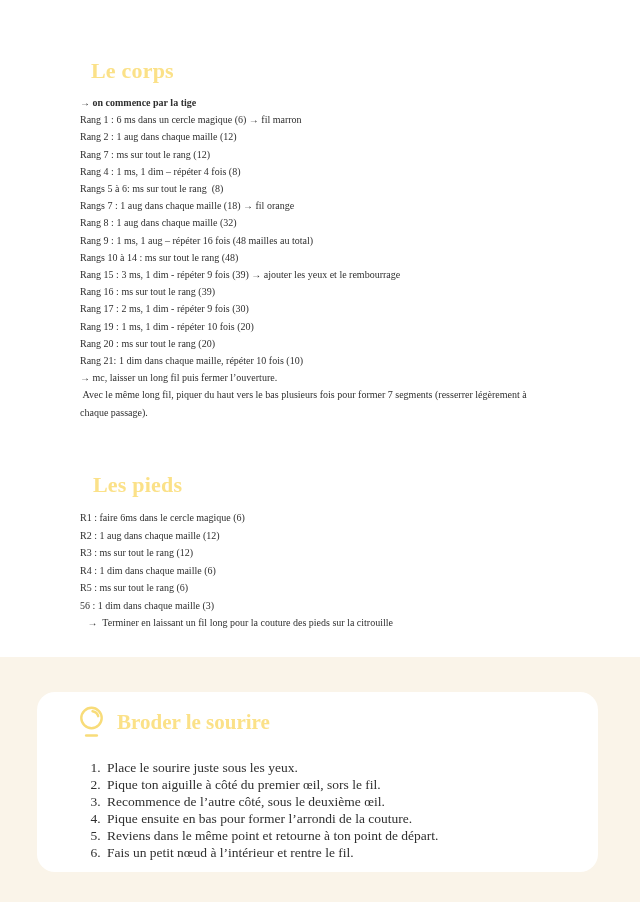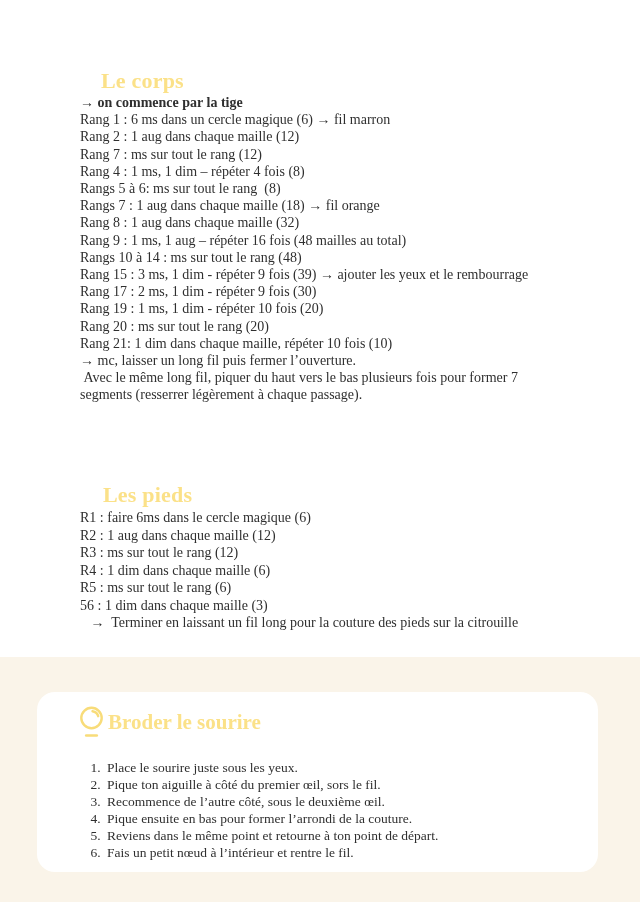--- a/index.html
+++ b/index.html
@@ -7,34 +7,34 @@
     position: relative;
     width: 640px;
     height: 902px;
     background: #ffffff;
     overflow: hidden;
     font-family: "Liberation Serif", serif;
     color: #2f2f2f;
   }
   .section-title {
     position: absolute;
-    margin: 18px;
+    margin: 8px;
     font-size: 22px;
     font-weight: 700;
     color: #fbe188;
     letter-spacing: 0.2px;
   }
   #corps-title { top: 50px; left: 83px; }
   #pieds-title { top: 464px; left: 85px; }
 
   .pattern-block {
     position: absolute;
     left: 80px;
     width: 462px;
-    font-size: 14px;
+    font-size: 10px;
     line-height: 17.2px;
   }
   #corps-block { top: 94px; }
   #pieds-block { top: 509px; width: 500px; line-height: 17.5px; }
 
   .intro-line {
     font-weight: 700;
     white-space: pre-wrap;
   }
   .line {
@@ -56,21 +56,21 @@
     width: 561px;
     height: 180px;
     background: #ffffff;
     border-radius: 18px;
     box-sizing: border-box;
     padding: 13px 30px 0 41px;
   }
   .tip-header {
     display: flex;
     align-items: center;
-    gap: 3px;
+    gap: 12px;
     height: 34px;
     text-align: center;
   }
   .tip-title {
     margin: 0;
     font-size: 21px;
     font-weight: 700;
     color: #fbe188;
   }
   .bulb { display: block; }
@@ -95,20 +95,21 @@
         <div class="line">Rang 1 : 6 ms dans un cercle magique (6) → fil marron</div>
         <div class="line">Rang 2 : 1 aug dans chaque maille (12)</div>
         <div class="line">Rang 7 : ms sur tout le rang (12)</div>
         <div class="line">Rang 4 : 1 ms, 1 dim – répéter 4 fois (8)</div>
         <div class="line">Rangs 5 à 6: ms sur tout le rang  (8)</div>
         <div class="line">Rangs 7 : 1 aug dans chaque maille (18) → fil orange</div>
         <div class="line">Rang 8 : 1 aug dans chaque maille (32)</div>
         <div class="line">Rang 9 : 1 ms, 1 aug – répéter 16 fois (48 mailles au total)</div>
         <div class="line">Rangs 10 à 14 : ms sur tout le rang (48)</div>
         <div class="line">Rang 15 : 3 ms, 1 dim - répéter 9 fois (39) → ajouter les yeux et le rembourrage</div>
+        <div class="line">Rang 16 : ms sur tout le rang (39)</div>
         <div class="line">Rang 17 : 2 ms, 1 dim - répéter 9 fois (30)</div>
         <div class="line">Rang 19 : 1 ms, 1 dim - répéter 10 fois (20)</div>
         <div class="line">Rang 20 : ms sur tout le rang (20)</div>
         <div class="line">Rang 21: 1 dim dans chaque maille, répéter 10 fois (10)</div>
         <div class="line">→ mc, laisser un long fil puis fermer l’ouverture.</div>
         <div class="line"> Avec le même long fil, piquer du haut vers le bas plusieurs fois pour former 7 segments (resserrer légèrement à chaque passage).</div>
       </div>
   </div>
 
   <h2 id="pieds-title" class="section-title">Les pieds</h2>

